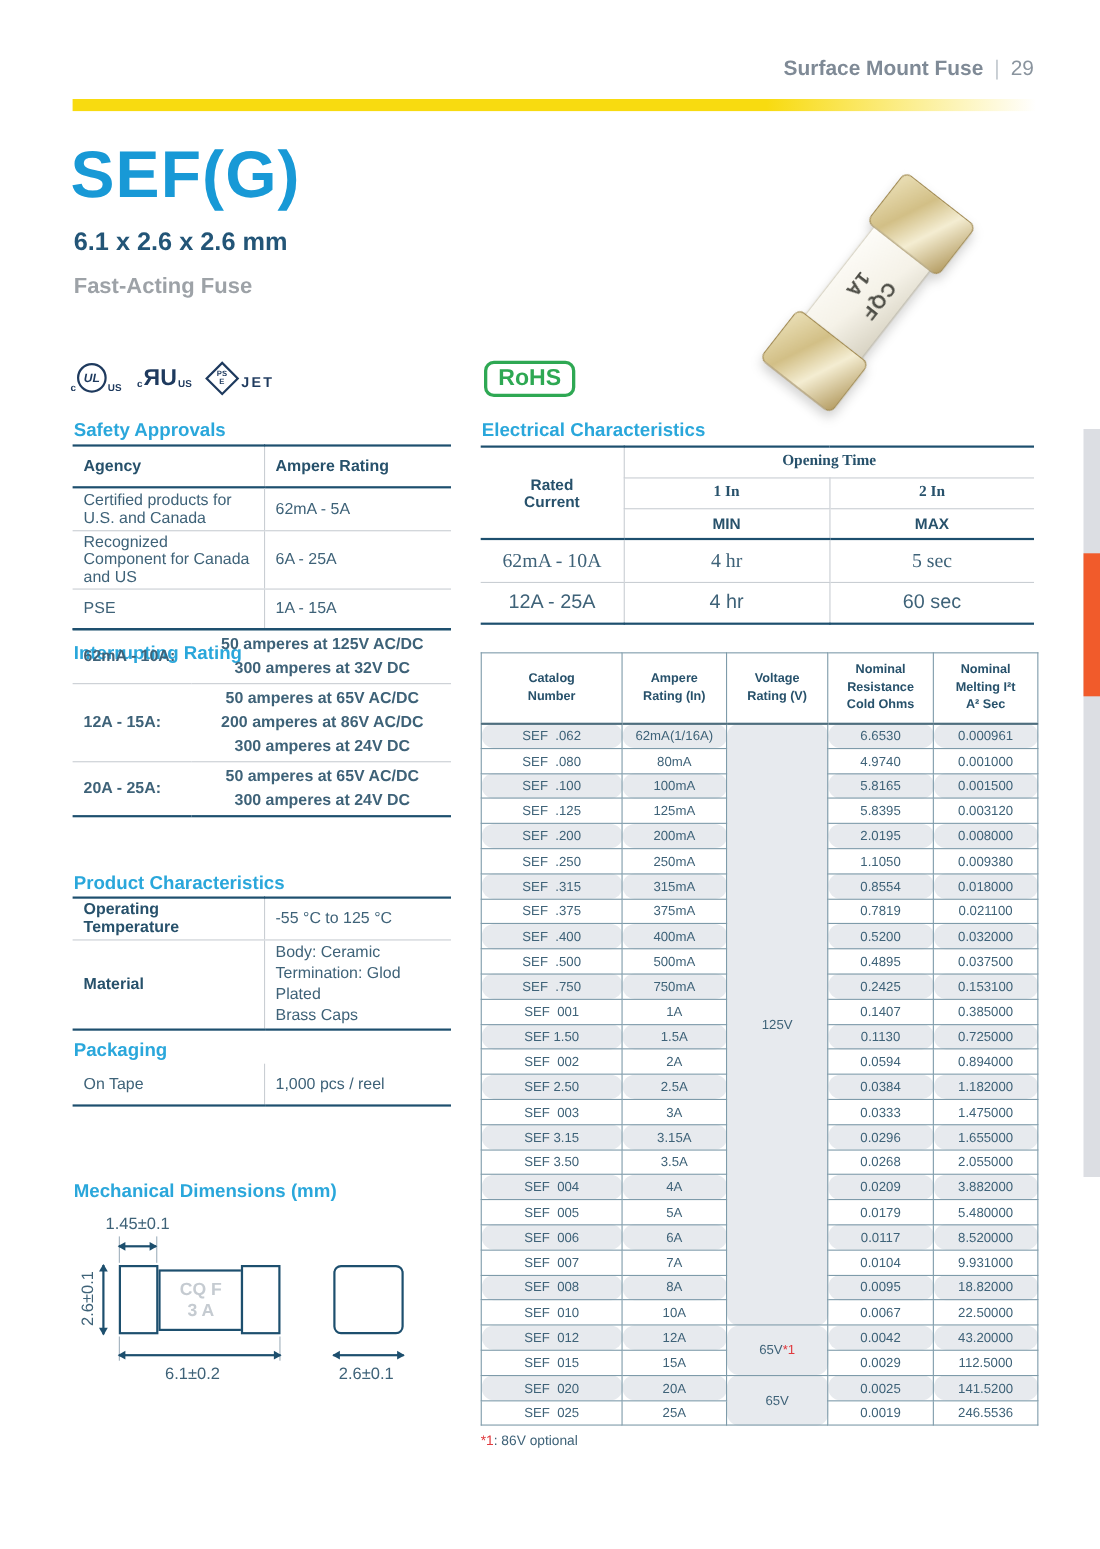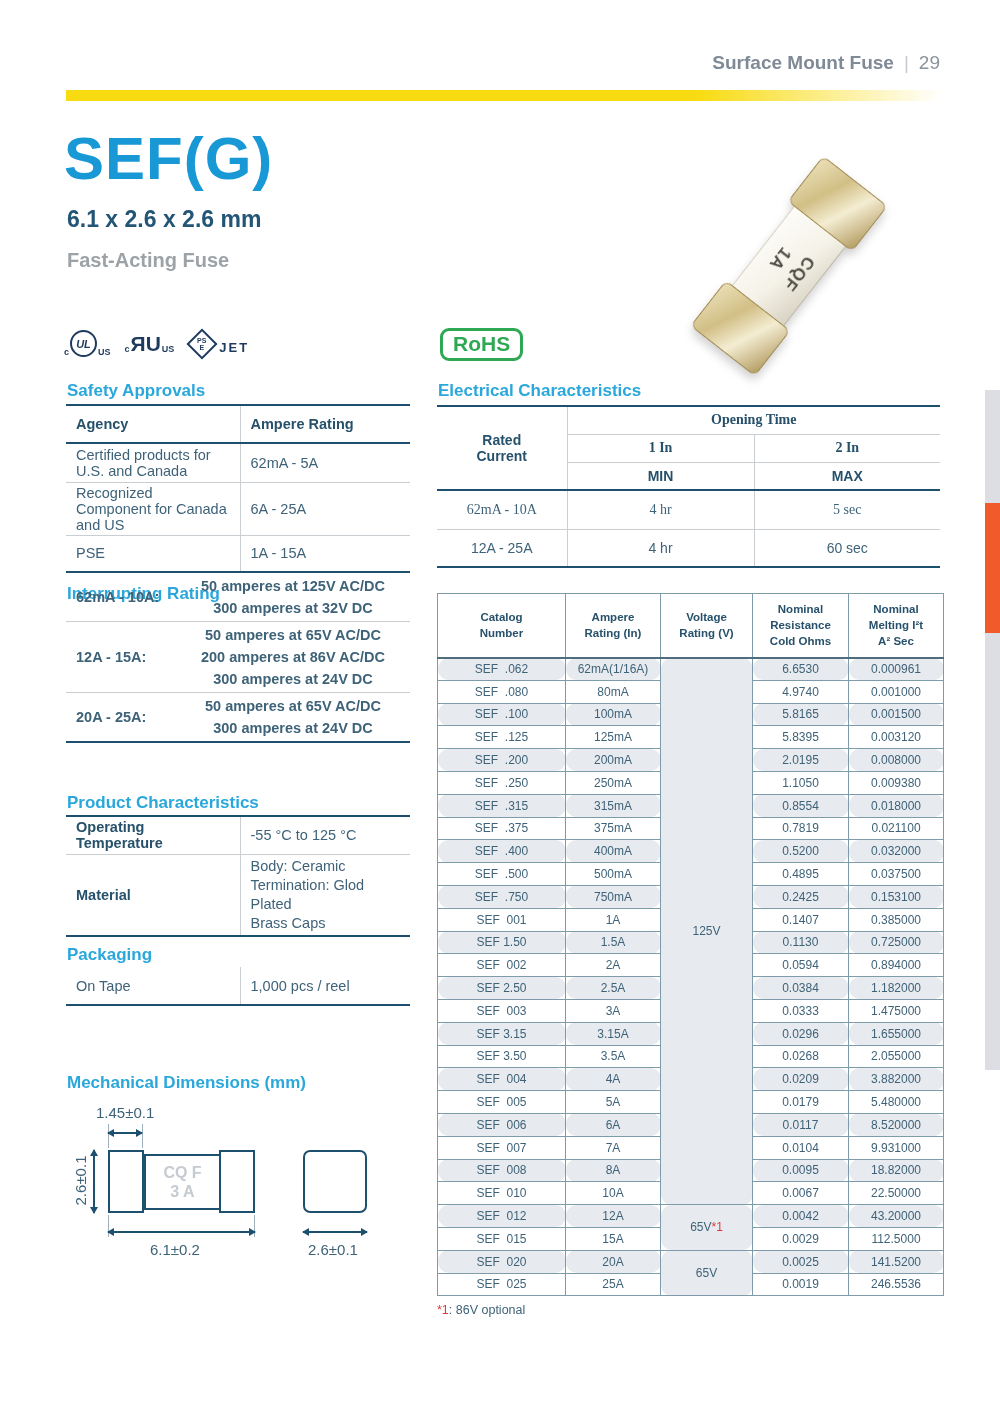--- a/index.html
+++ b/index.html
@@ -61,21 +61,21 @@
   .ltable th{color:var(--head);font-weight:bold;}
   .ltable td{color:var(--body);}
   .bt{border-top:2px solid var(--navy);} .bb{border-bottom:2px solid var(--navy);}
   .rline{border-bottom:1px solid var(--gline);}
   .vsep{border-left:1px solid var(--gline);}
 
   
   .oc-table{position:absolute;left:437px;top:405px;width:503px;border-collapse:collapse;table-layout:fixed;
       border-top:2px solid var(--navy);border-bottom:2px solid var(--navy);}
   .oc-table th{color:var(--head);font-weight:bold;font-size:14px;text-align:center;vertical-align:middle;}
-  .oc-table td{color:var(--body);font-size:14px;text-align:center;vertical-align:middle;}
+  .oc-table td{color:var(--body);font-size:18px;text-align:center;vertical-align:middle;}
   .oc-table .vline{border-left:1px solid var(--gline);}
   .oc-table .hline{border-bottom:1px solid var(--gline);font-family:Liberation Serif, serif;}
   .oc-table .thick{border-bottom:2px solid var(--navy);}
   .oc-r1{height:28px;} .oc-r2{height:28px;} .oc-r3{height:28px;} .oc-r4{height:39px;} .oc-r5{height:38px;}
 
   
   .cat-table{position:absolute;left:437px;top:593px;width:506px;border-collapse:collapse;table-layout:fixed;
       border:1.5px solid var(--tbo);}
   .cat-table th{border:1px solid var(--tb);border-bottom:2px solid #4e6e7e;background:#fff;
       color:var(--head);font-size:11.5px;font-weight:bold;text-align:center;vertical-align:middle;

